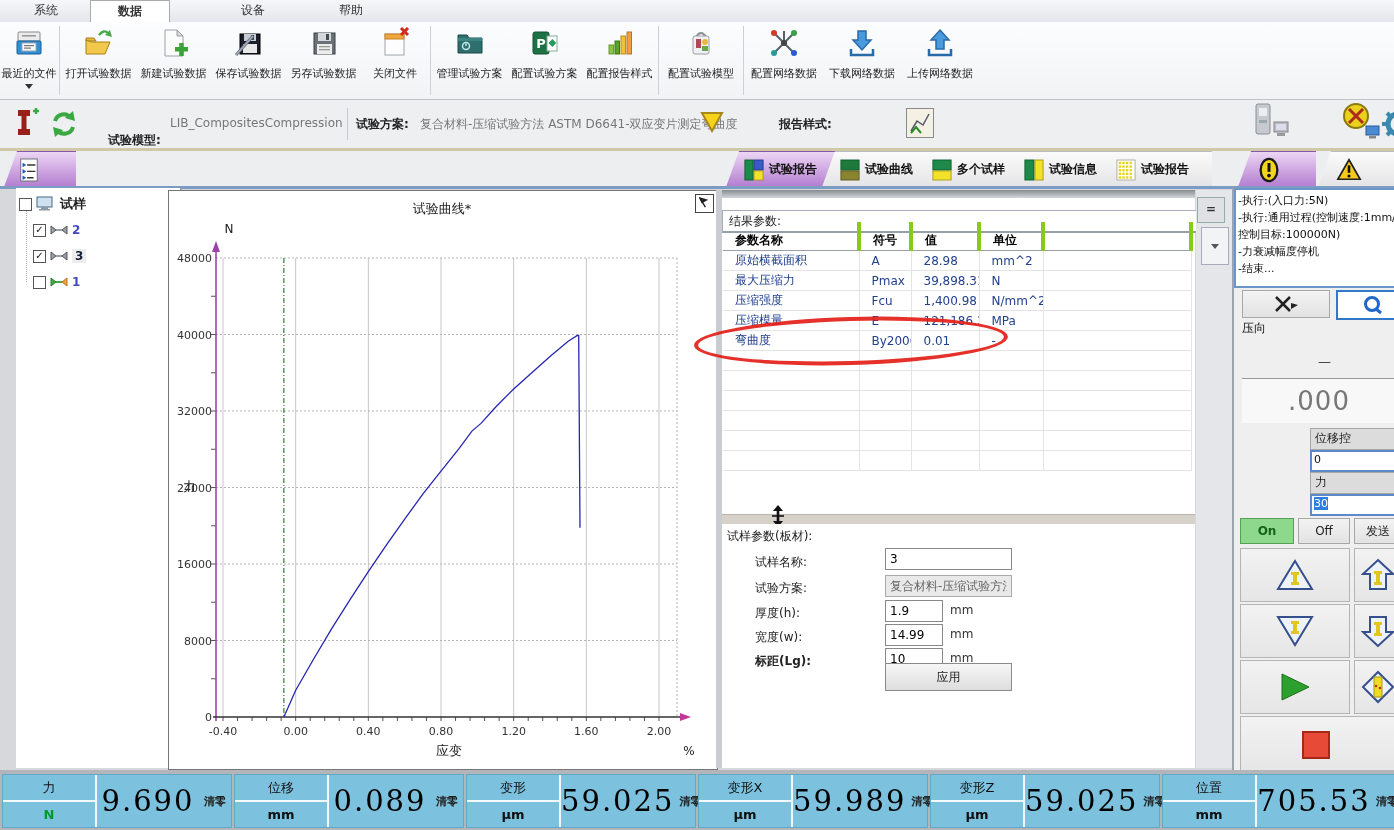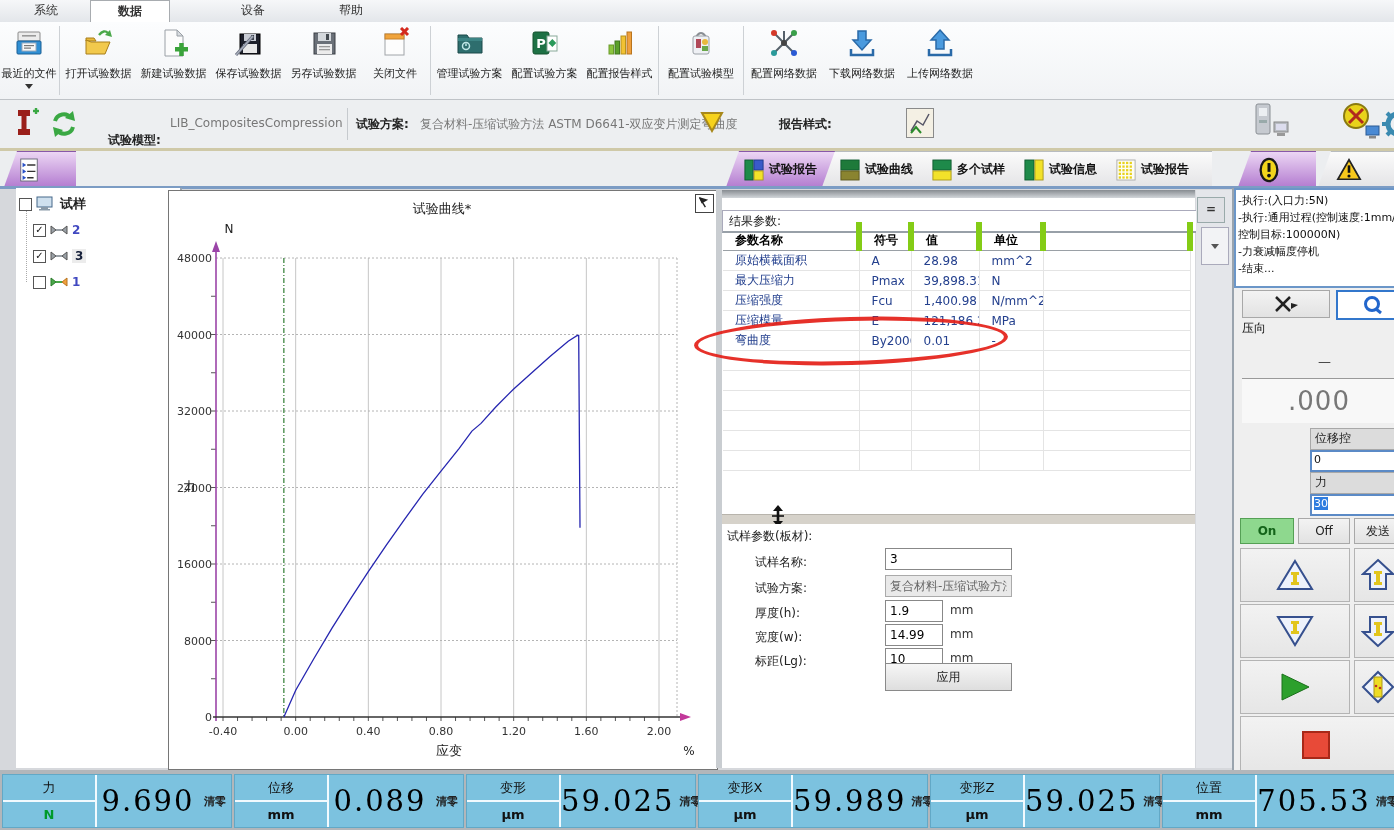--- a/index.html
+++ b/index.html
@@ -44,21 +44,21 @@
   .cbx{width:11px;height:11px;background:#fff;border:1px solid #555;font-size:10px;line-height:10px;text-align:center;color:#111;flex:none;}
   .tree-num{font-size:12px;font-weight:bold;}
   .chart-panel{left:168px;top:190px;width:548px;height:578px;background:#fff;border:1px solid #767676;}
   .chart-corner-btn{position:absolute;right:3px;top:3px;width:17px;height:17px;border:1px solid #444;background:#fff;cursor:pointer;}
   .vsplit{left:716px;top:190px;width:6px;height:578px;background:#c9cdd1;}
   .results-wrap{left:722px;top:190px;width:473px;height:578px;background:#fff;}
   .results-topbar{left:0;top:0;width:473px;height:8px;background:linear-gradient(#878c91,#d2d6da);position:absolute;}
   .results-header{position:absolute;left:0;top:8px;width:471px;height:20px;border:1px solid #aab;
                   border-bottom:2px solid #98a0a8;background:#fff;font-size:12px;padding-left:6px;line-height:20px;margin-top:12px;}
   .res-table{position:absolute;left:1px;top:32px;border-collapse:collapse;width:470px;table-layout:fixed;font-size:12px;}
-  .res-table th{font-weight:bold;color:#000;text-align:left;height:20px;border-bottom:1px solid #9aa0a6;border-right:6px solid #84cc16;padding:8px 0 0 12px;}
+  .res-table th{font-weight:bold;color:#000;text-align:left;height:20px;border-bottom:1px solid #9aa0a6;border-right:4px solid #84cc16;padding:8px 0 0 12px;}
   .res-table td{color:#24408e;height:19px;border-bottom:1px solid #e4e4e4;border-right:1px solid #e4e4e4;padding:0 0 0 12px;overflow:hidden;white-space:nowrap;}
   .red-ellipse{left:694px;top:317px;width:306px;height:40px;border:4px solid #e41f18;border-radius:50%;
                transform:rotate(-1.6deg);opacity:.92;pointer-events:none;}
   .hsplit{left:722px;top:514px;width:473px;height:10px;background:#d6d2ca;border-top:1px solid #b8b4ac;border-bottom:1px solid #b8b4ac;}
   .form-wrap{left:722px;top:524px;width:473px;height:244px;background:#fff;}
   .form-label{position:absolute;left:33px;font-size:12px;color:#222;}
   .form-input{position:absolute;left:163px;height:20px;background:#fff;border:1px solid #888;font-size:12px;padding:0 4px;
               font-family:"DejaVu Sans","Liberation Sans",sans-serif;}
   .form-input.ro{background:#e9e9e9;color:#666;border:1px solid #aaa;}
   .form-unit{position:absolute;left:228px;font-size:12px;color:#333;}
@@ -642,21 +642,21 @@
   <span class="form-label" style="top:30px;">试样名称:</span>
   <input class="form-input" style="top: 24px; width: 117px;" value="3">
   <span class="form-label" style="top:56px;">试验方案:</span>
   <input class="form-input ro" style="top: 51px; width: 117px;" readonly="" value="复合材料-压缩试验方法 A">
   <span class="form-label" style="top:81px;">厚度(h):</span>
   <input class="form-input" style="top: 76px; width: 48px;" value="1.9">
   <span class="form-unit" style="top:79px;">mm</span>
   <span class="form-label" style="top:105px;">宽度(w):</span>
   <input class="form-input" style="top: 100px; width: 48px;" value="14.99">
   <span class="form-unit" style="top:103px;">mm</span>
-  <span class="form-label" style="top:129px;">标距(Lg):</span>
+  <span class="form-label" style="top:129px;font-weight:bold;">标距(Lg):</span>
   <input class="form-input" style="top: 124px; width: 48px;" value="10">
   <span class="form-unit" style="top:127px;">mm</span>
   <div class="apply-btn">应用</div>
 </div>
 
 <div class="abs scroll-strip"></div>
 <div class="grip-eq">=</div>
 <div class="grip-v">
     <span class="chev"></span>
   </div>

